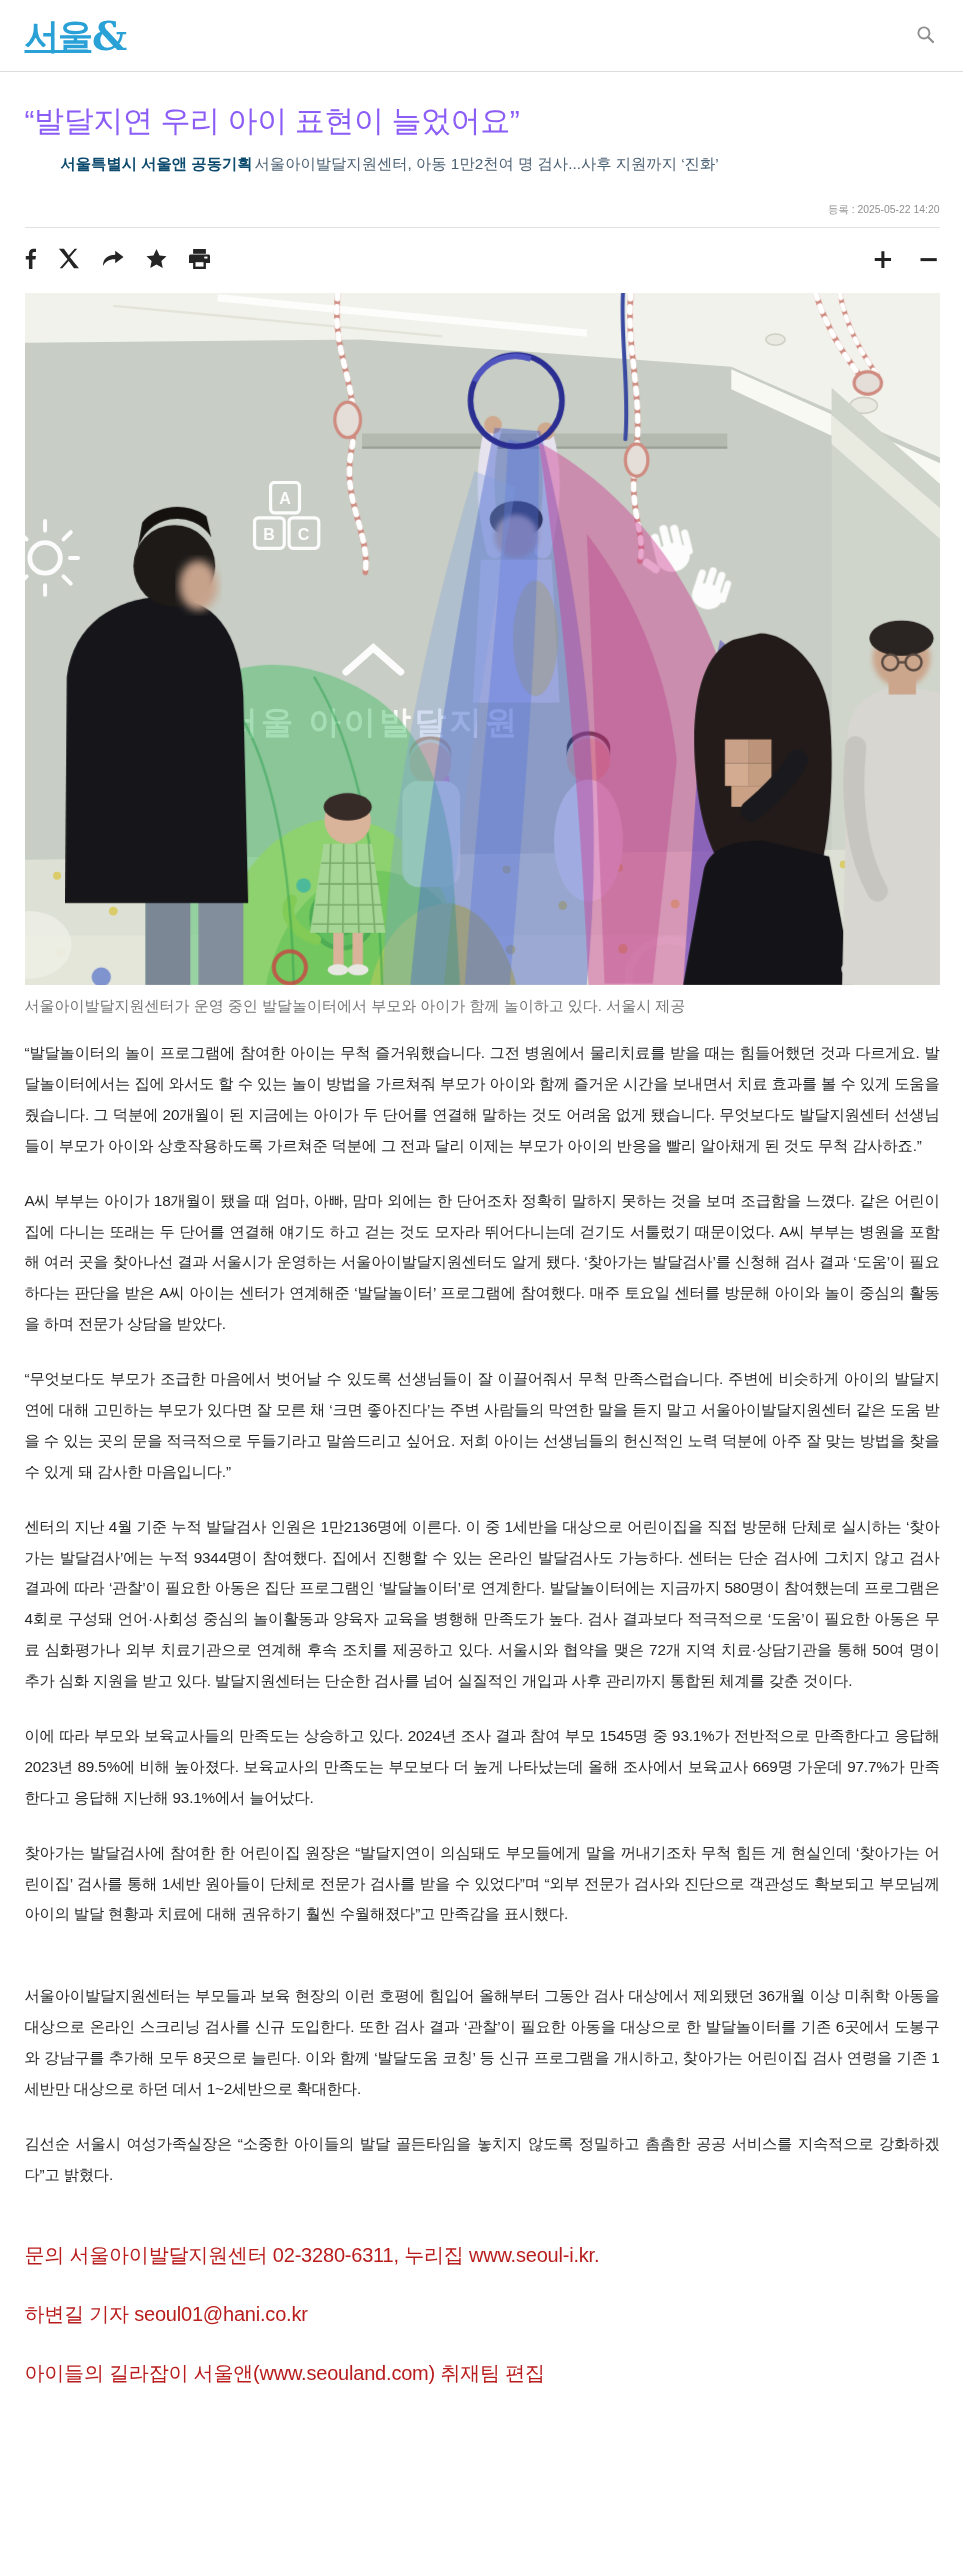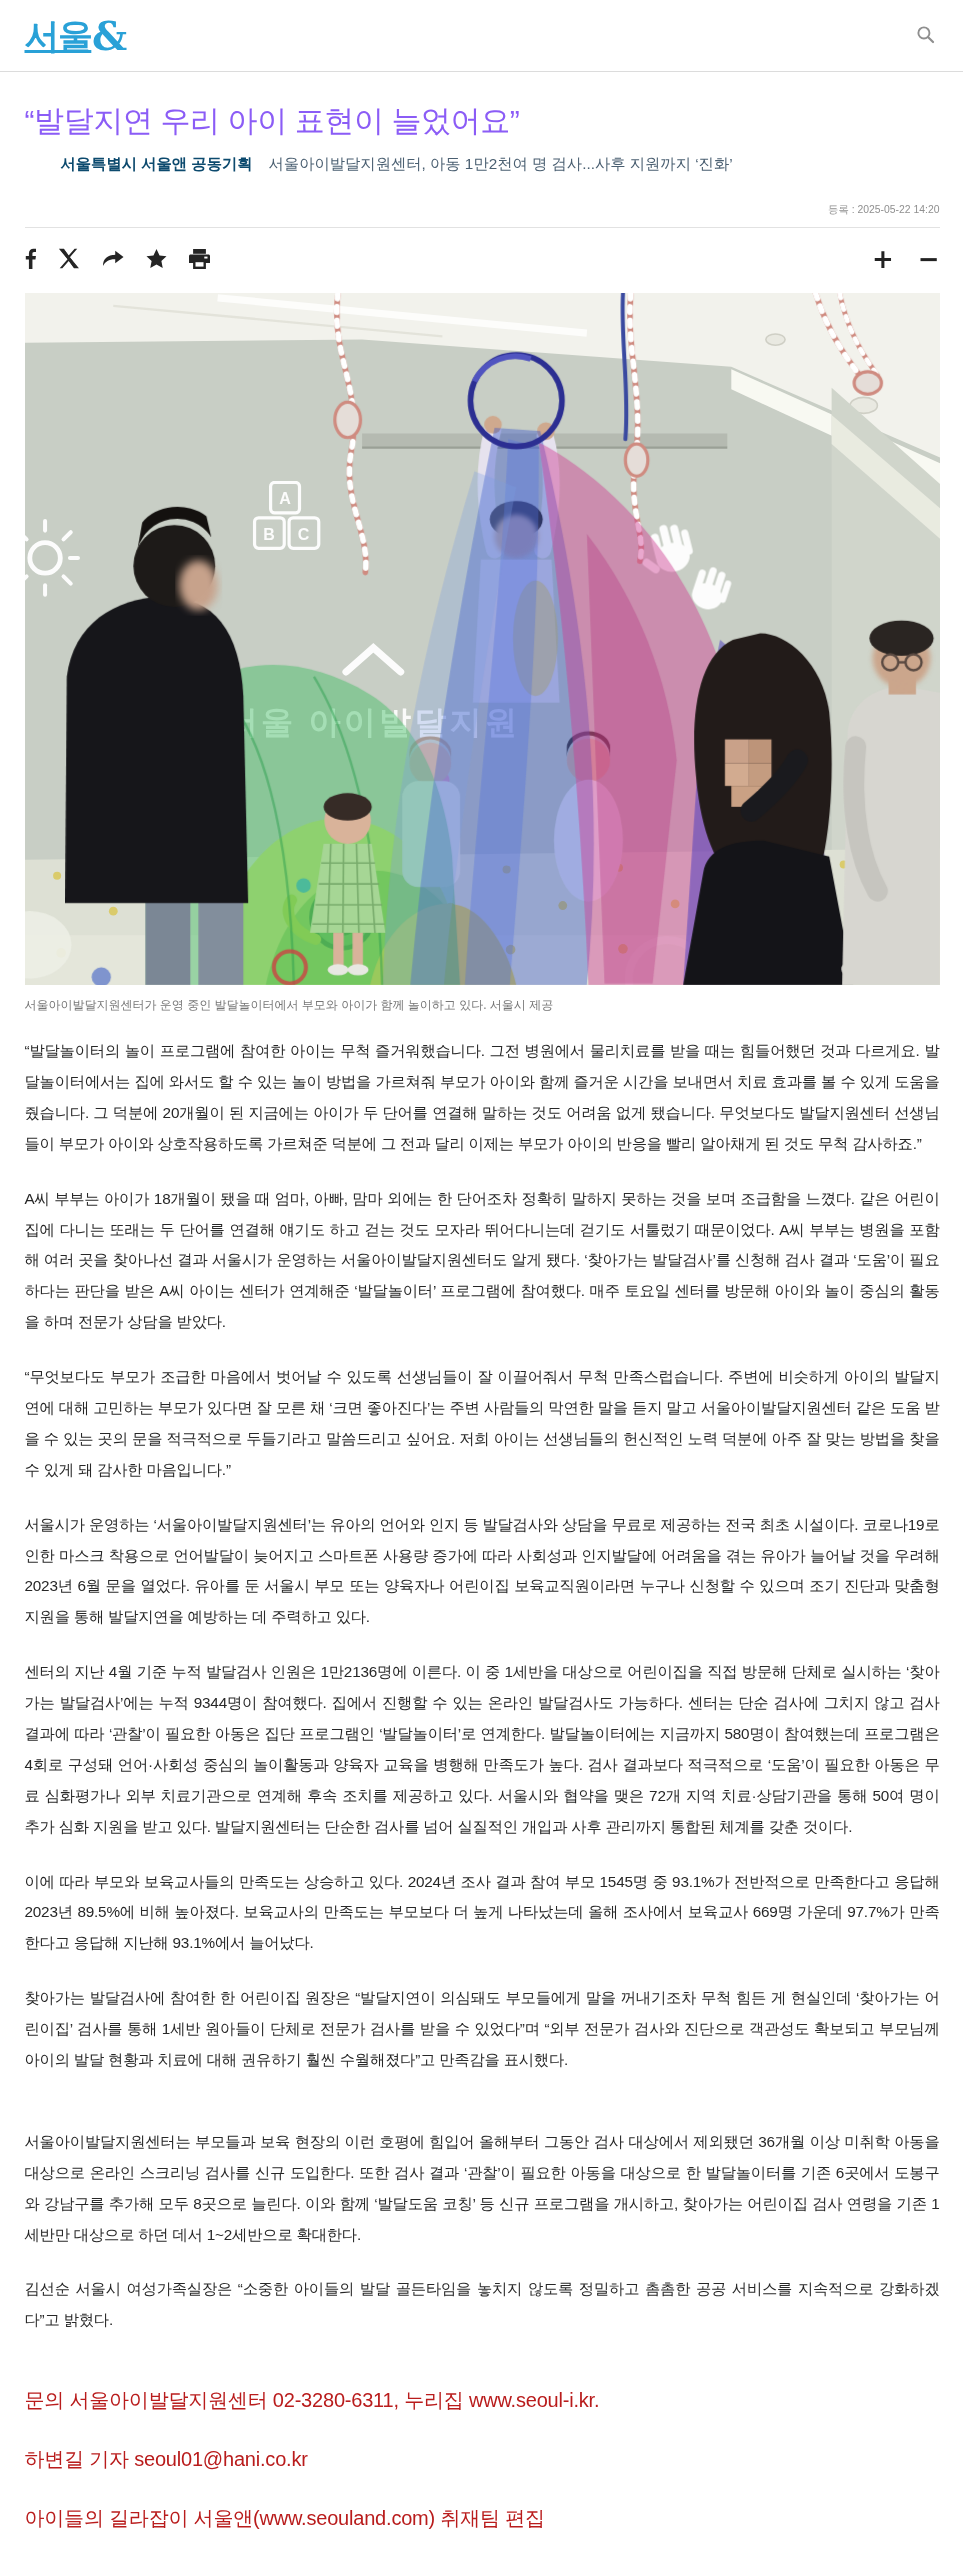--- a/index.html
+++ b/index.html
@@ -18,35 +18,35 @@
   
   .breadcrumb { padding:17px 0; border-bottom:0.8px solid #e7e7e7; font-size:12px; color:#2e2e2e; }
   .breadcrumb a { color:#2e2e2e; text-decoration:none; cursor:pointer; }
   .breadcrumb .sep { color:#9a9a9a; margin:0 6.4px; font-size:9.6px; }
   .breadcrumb .current { font-weight:700; }
 
   
   .title { font-size:30px; font-weight:400; color:#8b5cf6; letter-spacing:-0.4px; line-height:1.3; margin:29px 0 13px; }
   .subtitle { font-size:15.3px; margin:0 0 29px; line-height:1.4; }
   .subtitle .hl { color:#0c4a6e; font-weight:700;margin-left:36px; }
-  .subtitle .rest { color:#4a5f71; margin-left:16px; }
+  .subtitle .rest { color:#4a5f71; margin-left:2px; }
   .meta-row { display:flex; justify-content:flex-end; font-size:10.4px; color:#8f8f8f; padding-bottom:9.6px; }
 
   
   .toolbar { border-top:0.8px solid #e2e2e2; display:flex; justify-content:space-between; align-items:center; padding:17.7px 0 6.4px; }
   .share { display:flex; gap:22px; align-items:center; }
   .icon-btn { background:none; border:none; padding:0; cursor:pointer; display:flex; align-items:center; }
   .icon-btn svg { fill:#252525; }
   .font-controls { display:flex; gap:24px; align-items:center; }
   .font-btn { background:none; border:none; padding:0; cursor:pointer; font-size:26px; font-weight:700; color:#222; line-height:1; font-family:"DejaVu Sans",sans-serif; }
 
   
   figure { margin:14.5px 0 0; }
   .photo-svg { display:block; width:915px; height:692px; }
-  figcaption { font-size:12px; color:#757575; padding:12px 0 0; }
+  figcaption { font-size:15px; color:#757575; padding:12px 0 0; }
 
   
   .body-text { margin-top:22.5px; }
   .body-text p { font-size:15.3px; line-height:2.02; margin:0 0 24px; text-align:justify; color:#272727; letter-spacing:-0.2px; }
   .body-text p.gap-top { margin-top:51px; }
   .footer-note { margin-top:45px; }
   .footer-note p { font-size:20px; line-height:1.9; margin:11px 0 21px; color:#b91c1c; }
 </style>
 </head>
 <body>
@@ -339,21 +339,20 @@
         <circle cx="330" cy="840" r="20" fill="none" stroke="#cc4444" stroke-width="5" opacity=".8"></circle>
         <circle cx="95" cy="852" r="12" fill="#4868c8" opacity=".65"></circle>
       </svg>
       <figcaption>서울아이발달지원센터가 운영 중인 발달놀이터에서 부모와 아이가 함께 놀이하고 있다. 서울시 제공</figcaption>
     </figure>
 
     <div class="body-text">
       <p>“발달놀이터의 놀이 프로그램에 참여한 아이는 무척 즐거워했습니다. 그전 병원에서 물리치료를 받을 때는 힘들어했던 것과 다르게요. 발달놀이터에서는 집에 와서도 할 수 있는 놀이 방법을 가르쳐줘 부모가 아이와 함께 즐거운 시간을 보내면서 치료 효과를 볼 수 있게 도움을 줬습니다. 그 덕분에 20개월이 된 지금에는 아이가 두 단어를 연결해 말하는 것도 어려움 없게 됐습니다. 무엇보다도 발달지원센터 선생님들이 부모가 아이와 상호작용하도록 가르쳐준 덕분에 그 전과 달리 이제는 부모가 아이의 반응을 빨리 알아채게 된 것도 무척 감사하죠.”</p>
       <p>A씨 부부는 아이가 18개월이 됐을 때 엄마, 아빠, 맘마 외에는 한 단어조차 정확히 말하지 못하는 것을 보며 조급함을 느꼈다. 같은 어린이집에 다니는 또래는 두 단어를 연결해 얘기도 하고 걷는 것도 모자라 뛰어다니는데 걷기도 서툴렀기 때문이었다. A씨 부부는 병원을 포함해 여러 곳을 찾아나선 결과 서울시가 운영하는 서울아이발달지원센터도 알게 됐다. ‘찾아가는 발달검사’를 신청해 검사 결과 ‘도움’이 필요하다는 판단을 받은 A씨 아이는 센터가 연계해준 ‘발달놀이터’ 프로그램에 참여했다. 매주 토요일 센터를 방문해 아이와 놀이 중심의 활동을 하며 전문가 상담을 받았다.</p>
       <p>“무엇보다도 부모가 조급한 마음에서 벗어날 수 있도록 선생님들이 잘 이끌어줘서 무척 만족스럽습니다. 주변에 비슷하게 아이의 발달지연에 대해 고민하는 부모가 있다면 잘 모른 채 ‘크면 좋아진다’는 주변 사람들의 막연한 말을 듣지 말고 서울아이발달지원센터 같은 도움 받을 수 있는 곳의 문을 적극적으로 두들기라고 말씀드리고 싶어요. 저희 아이는 선생님들의 헌신적인 노력 덕분에 아주 잘 맞는 방법을 찾을 수 있게 돼 감사한 마음입니다.”</p>
-      <p>서울시가 운영하는 ‘서울아이발달지원센터’는 유아의 언어와 인지 등 발달검사와 상담을 무료로 제공하는 전국 최초 시설이다. 코로나19로 인한 마스크 착용으로 언어발달이 늦어지고 스마트폰 사용량 증가에 따라 사회성과 인지발달에 어려움을 겪는 유아가 늘어날 것을 우려해 2023년 6월 문을 열었다. 유아를 둔 서울시 부모 또는 양육자나 어린이집 보육교직원이라면 누구나 신청할 수 있으며 조기 진단과 맞춤형 지원을 통해 발달지연을 예방하는 데 주력하고 있다.</p>
       <p>센터의 지난 4월 기준 누적 발달검사 인원은 1만2136명에 이른다. 이 중 1세반을 대상으로 어린이집을 직접 방문해 단체로 실시하는 ‘찾아가는 발달검사’에는 누적 9344명이 참여했다. 집에서 진행할 수 있는 온라인 발달검사도 가능하다. 센터는 단순 검사에 그치지 않고 검사 결과에 따라 ‘관찰’이 필요한 아동은 집단 프로그램인 ‘발달놀이터’로 연계한다. 발달놀이터에는 지금까지 580명이 참여했는데 프로그램은 4회로 구성돼 언어·사회성 중심의 놀이활동과 양육자 교육을 병행해 만족도가 높다. 검사 결과보다 적극적으로 ‘도움’이 필요한 아동은 무료 심화평가나 외부 치료기관으로 연계해 후속 조치를 제공하고 있다. 서울시와 협약을 맺은 72개 지역 치료·상담기관을 통해 50여 명이 추가 심화 지원을 받고 있다. 발달지원센터는 단순한 검사를 넘어 실질적인 개입과 사후 관리까지 통합된 체계를 갖춘 것이다.</p>
       <p>이에 따라 부모와 보육교사들의 만족도는 상승하고 있다. 2024년 조사 결과 참여 부모 1545명 중 93.1%가 전반적으로 만족한다고 응답해 2023년 89.5%에 비해 높아졌다. 보육교사의 만족도는 부모보다 더 높게 나타났는데 올해 조사에서 보육교사 669명 가운데 97.7%가 만족한다고 응답해 지난해 93.1%에서 늘어났다.</p>
       <p>찾아가는 발달검사에 참여한 한 어린이집 원장은 “발달지연이 의심돼도 부모들에게 말을 꺼내기조차 무척 힘든 게 현실인데 ‘찾아가는 어린이집’ 검사를 통해 1세반 원아들이 단체로 전문가 검사를 받을 수 있었다”며 “외부 전문가 검사와 진단으로 객관성도 확보되고 부모님께 아이의 발달 현황과 치료에 대해 권유하기 훨씬 수월해졌다”고 만족감을 표시했다.</p>
       <p class="gap-top">서울아이발달지원센터는 부모들과 보육 현장의 이런 호평에 힘입어 올해부터 그동안 검사 대상에서 제외됐던 36개월 이상 미취학 아동을 대상으로 온라인 스크리닝 검사를 신규 도입한다. 또한 검사 결과 ‘관찰’이 필요한 아동을 대상으로 한 발달놀이터를 기존 6곳에서 도봉구와 강남구를 추가해 모두 8곳으로 늘린다. 이와 함께 ‘발달도움 코칭’ 등 신규 프로그램을 개시하고, 찾아가는 어린이집 검사 연령을 기존 1세반만 대상으로 하던 데서 1~2세반으로 확대한다.</p>
       <p>김선순 서울시 여성가족실장은 “소중한 아이들의 발달 골든타임을 놓치지 않도록 정밀하고 촘촘한 공공 서비스를 지속적으로 강화하겠다”고 밝혔다.</p>
 
       <div class="footer-note">
         <p>문의 서울아이발달지원센터 02-3280-6311, 누리집 www.seoul-i.kr.</p>
         <p>하변길 기자 seoul01@hani.co.kr</p>
         <p>아이들의 길라잡이 서울앤(www.seouland.com) 취재팀 편집</p>

